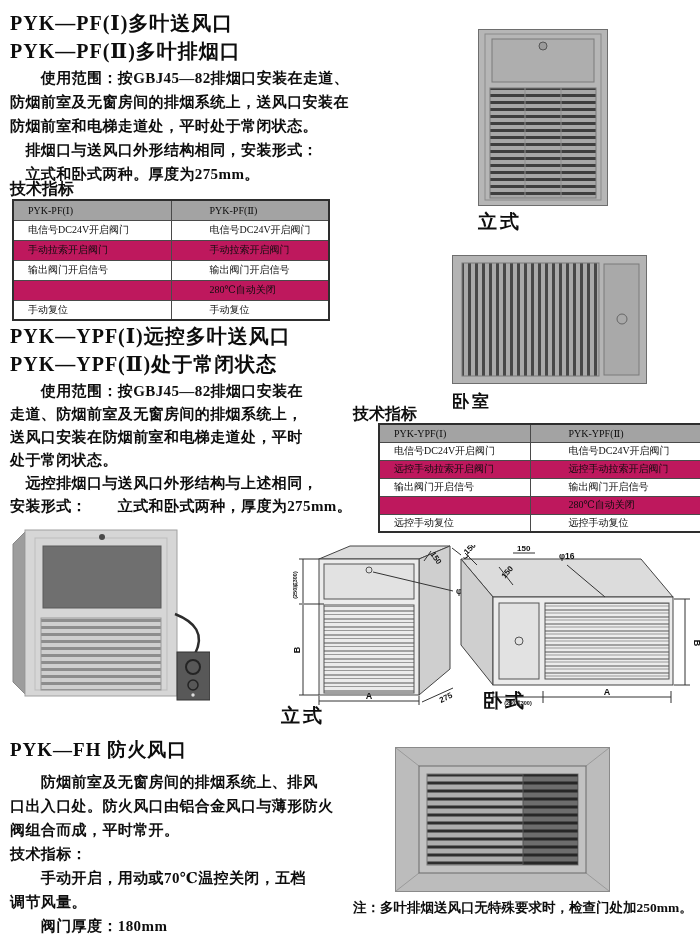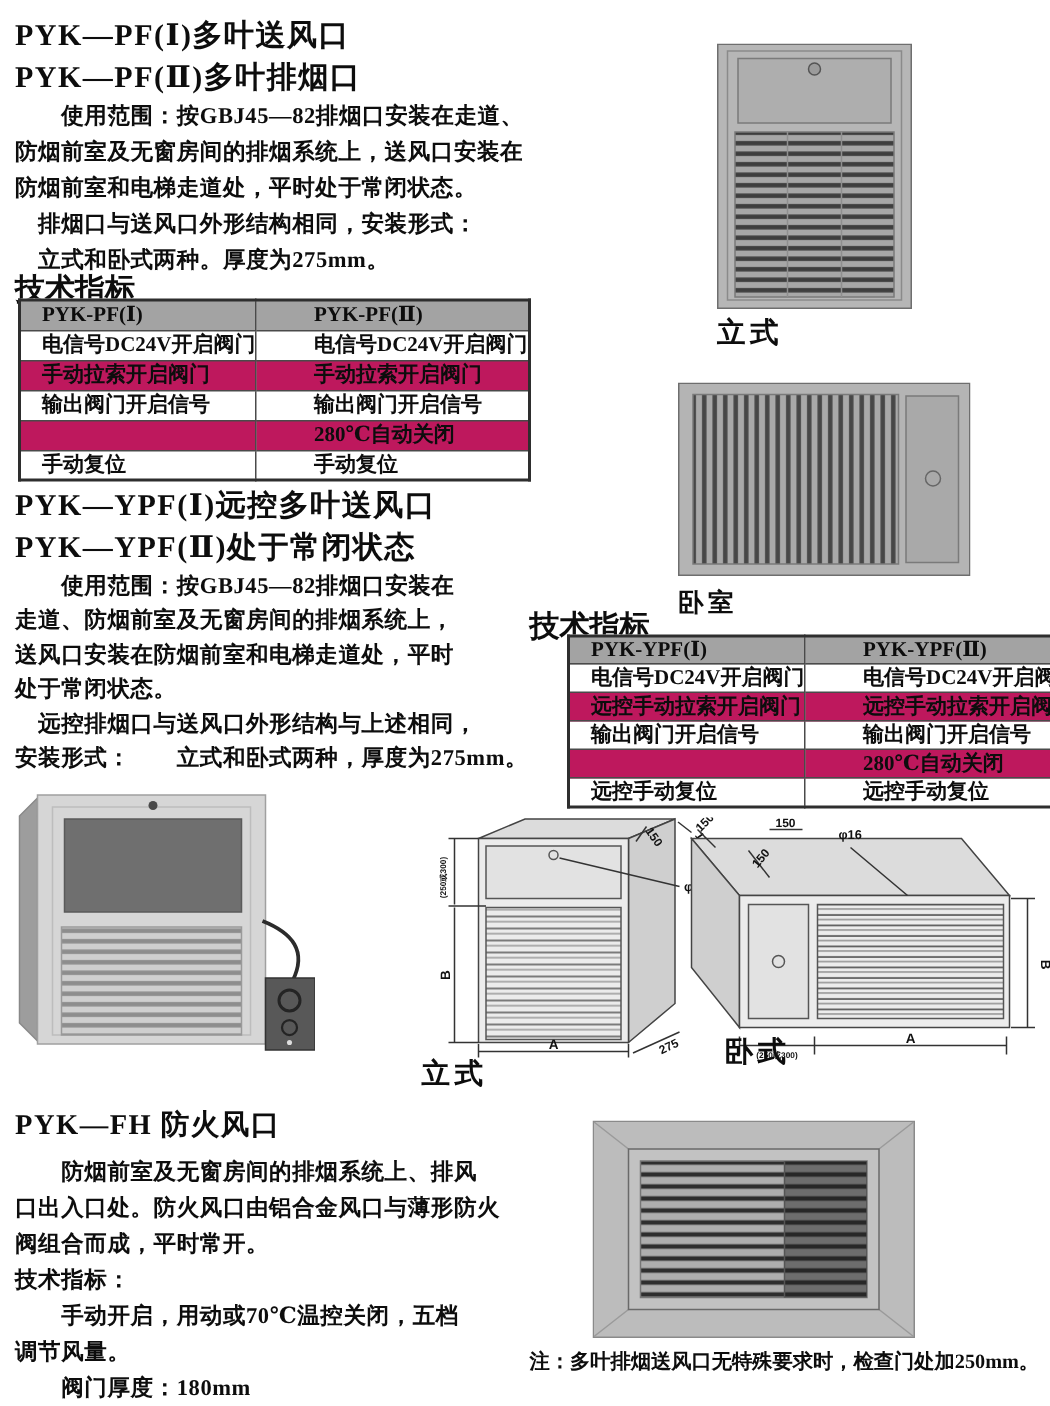--- a/index.html
+++ b/index.html
@@ -5,23 +5,23 @@
 *{margin:0;padding:0;box-sizing:border-box}
 html,body{background:#fff}
 body{width:700px;height:937px;position:relative;overflow:hidden;
      font-family:"Liberation Serif","DejaVu Serif",serif;color:#0d0d0d}
 .abs{position:absolute}
 .h1{font-size:20px;font-weight:bold;letter-spacing:1px;white-space:nowrap}
 .h2{font-size:19px;font-weight:bold;letter-spacing:1px;white-space:nowrap}
 .lines{font-size:15px;font-weight:bold;letter-spacing:.4px}
 .lines div{white-space:pre;height:24px;line-height:24px}
 .lines.lh23 div{height:23px;line-height:23px}
-.spec-label{font-size:20px;font-weight:bold;white-space:nowrap}
+.spec-label{font-size:16px;font-weight:bold;white-space:nowrap}
 .spec-table{position:absolute;border-collapse:collapse;border:2px solid #2e2e2e;background:#fff}
-.spec-table td,.spec-table th{border:1px solid #4a4a4a;font-size:14px;font-weight:bold;
+.spec-table td,.spec-table th{border:1px solid #4a4a4a;font-size:10px;font-weight:normal;
      text-align:left;padding:0 0 0 14px;white-space:nowrap}
 .spec-table td:nth-child(2),.spec-table th:nth-child(2){padding-left:38px}
 .spec-table th{background:#a3a3a3}
 .t1 td,.t1 th{height:20px}
 .t2 td,.t2 th{height:18px}
 .row-alt td{background:#be185d}
 .caption{font-size:19px;font-weight:bold;letter-spacing:3px;text-align:left}
 .caption.small{font-size:17px}
 .note{font-size:13.5px;font-weight:bold;white-space:nowrap}
 svg text{font-family:"Liberation Sans","DejaVu Sans",sans-serif;fill:#111}

